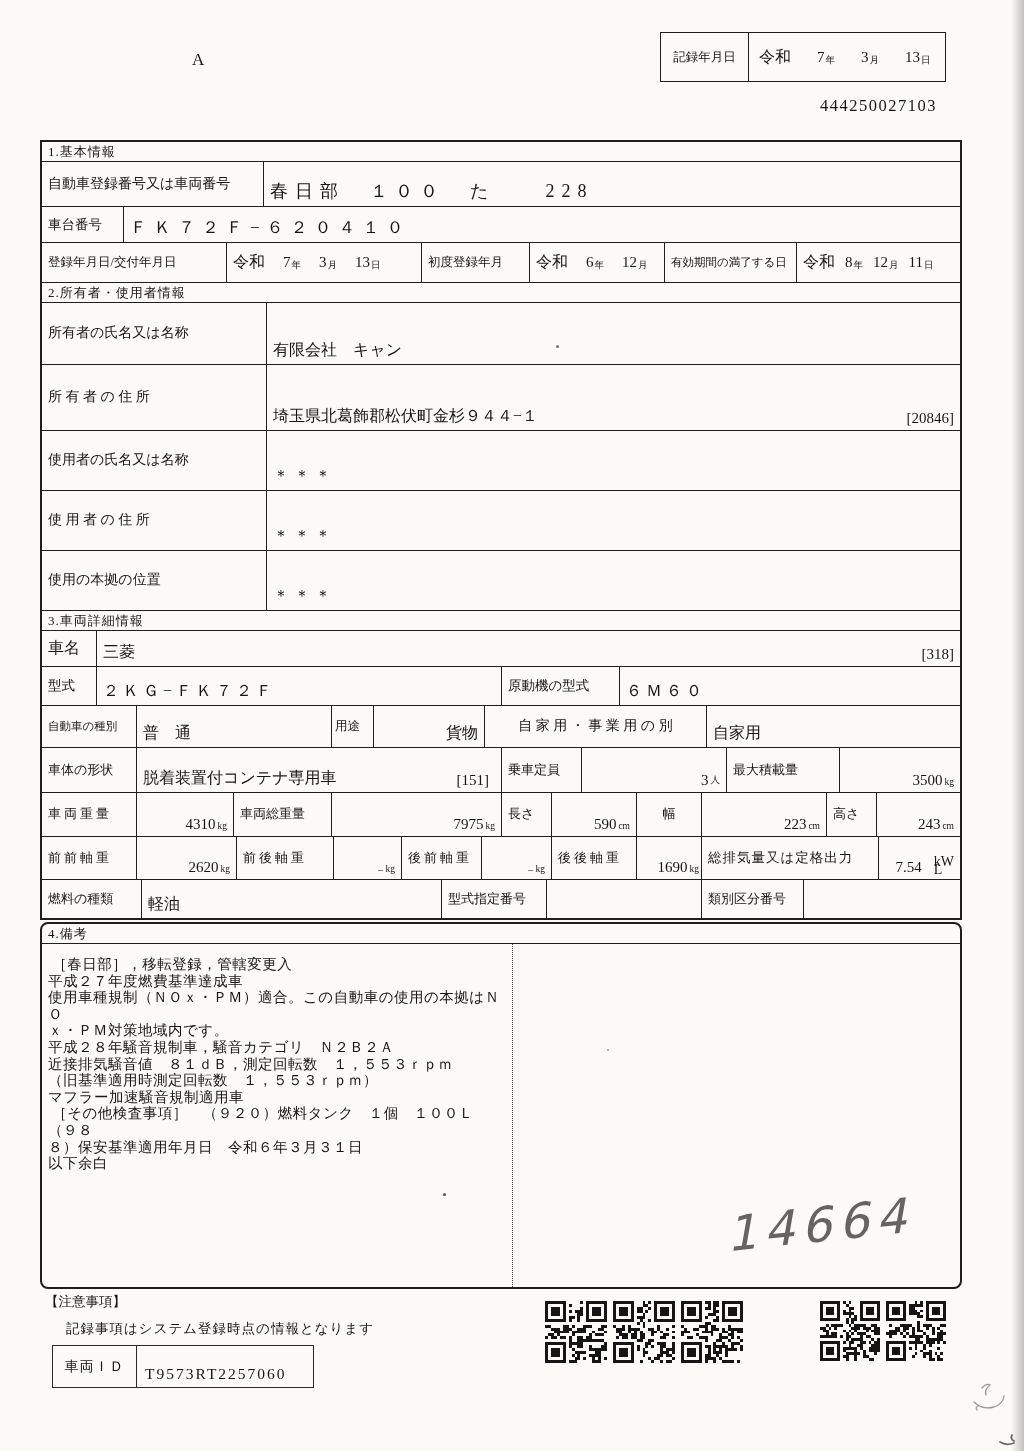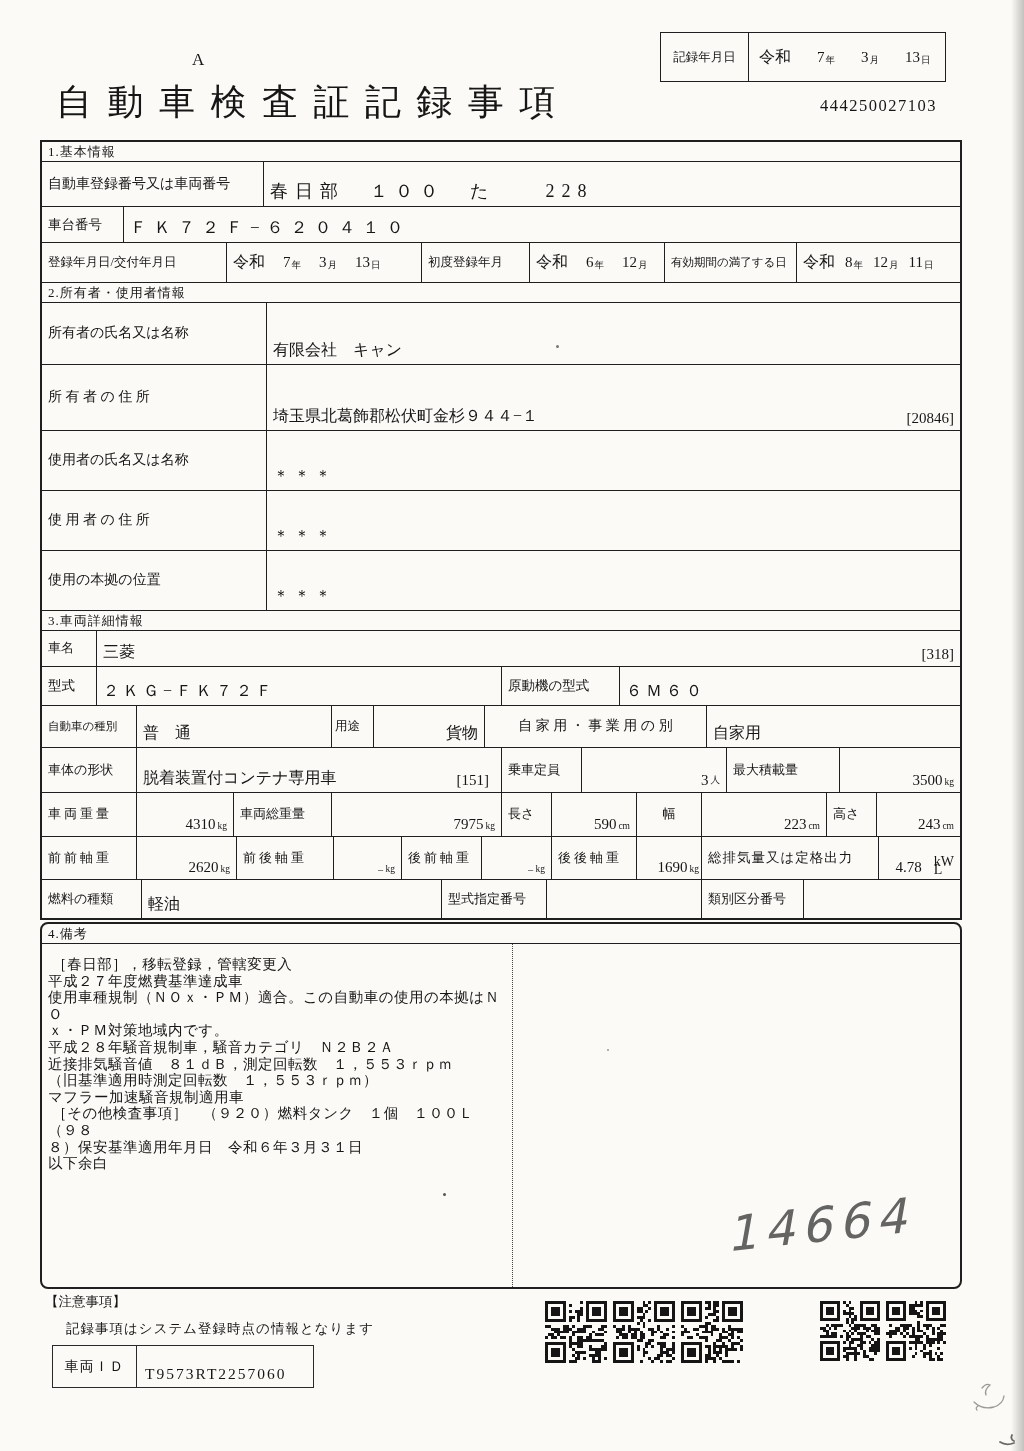--- a/index.html
+++ b/index.html
@@ -88,21 +88,20 @@
         <span class="n">7</span>
           <span class="uu">年</span>
         <span class="n">3</span>
           <span class="uu">月</span>
         <span class="n">13</span>
           <span class="uu">日</span>
       </span>
     </div>
   </div>
 
-  <div class="abs title">自動車検査証記録事項</div>
   <div class="abs docnum">444250027103</div>
 
   <div class="tbl" style="top:140px;">
 
     <div class="sechdr">1.基本情報</div>
 
     <div class="row" style="height:45px;">
       <div class="cell lbl" style="width:222px;font-size:14px;">自動車登録番号又は車両番号</div>
       <div class="cell vb lastc" style="flex:1;">
         <span class="plate">春日部　１００　た　　228</span>
@@ -187,21 +186,21 @@
     <div class="row" style="height:60px;">
       <div class="cell lbl" style="width:225px;font-size:14px;">使用の本拠の位置</div>
       <div class="cell vb lastc" style="flex:1;">
         <span class="stars">＊＊＊</span>
       </div>
     </div>
 
     <div class="sechdr">3.車両詳細情報</div>
 
     <div class="row" style="height:36px;">
-      <div class="cell lbl" style="width:55px;font-size:13px;">車名</div>
+      <div class="cell lbl" style="width:55px;font-size:16px;">車名</div>
       <div class="cell vb lastc" style="flex:1;">
         <span class="val">三菱</span>
         <span class="code-right">[318]</span>
       </div>
     </div>
 
     <div class="row" style="height:39px;">
       <div class="cell lbl" style="width:55px;font-size:13.5px;">型式</div>
       <div class="cell vb" style="width:405px;">
         <span class="val" style="letter-spacing:4px;">２ＫＧ−ＦＫ７２Ｆ</span>
@@ -289,21 +288,21 @@
         <span class="num" style="font-size:11px;">−</span>
           <span class="u">kg</span>
       </div>
       <div class="cell lbl sp" style="width:85px;font-size:13px;">後後軸重</div>
       <div class="cell vb right" style="width:65px;padding-right:2px;">
         <span class="num">1690</span>
           <span class="u">kg</span>
       </div>
       <div class="cell lbl" style="width:177px;font-size:13.5px;letter-spacing:1px;">総排気量又は定格出力</div>
       <div class="cell vb right lastc" style="flex:1;">
-        <span class="num">4.78</span>
+        <span class="num">7.54</span>
         <span class="unit-stack">
           <span>kW</span>
           <span>L</span>
         </span>
       </div>
     </div>
 
     <div class="row last" style="height:38px;">
       <div class="cell lbl" style="width:100px;font-size:13px;">燃料の種類</div>
       <div class="cell vb" style="width:300px;">

